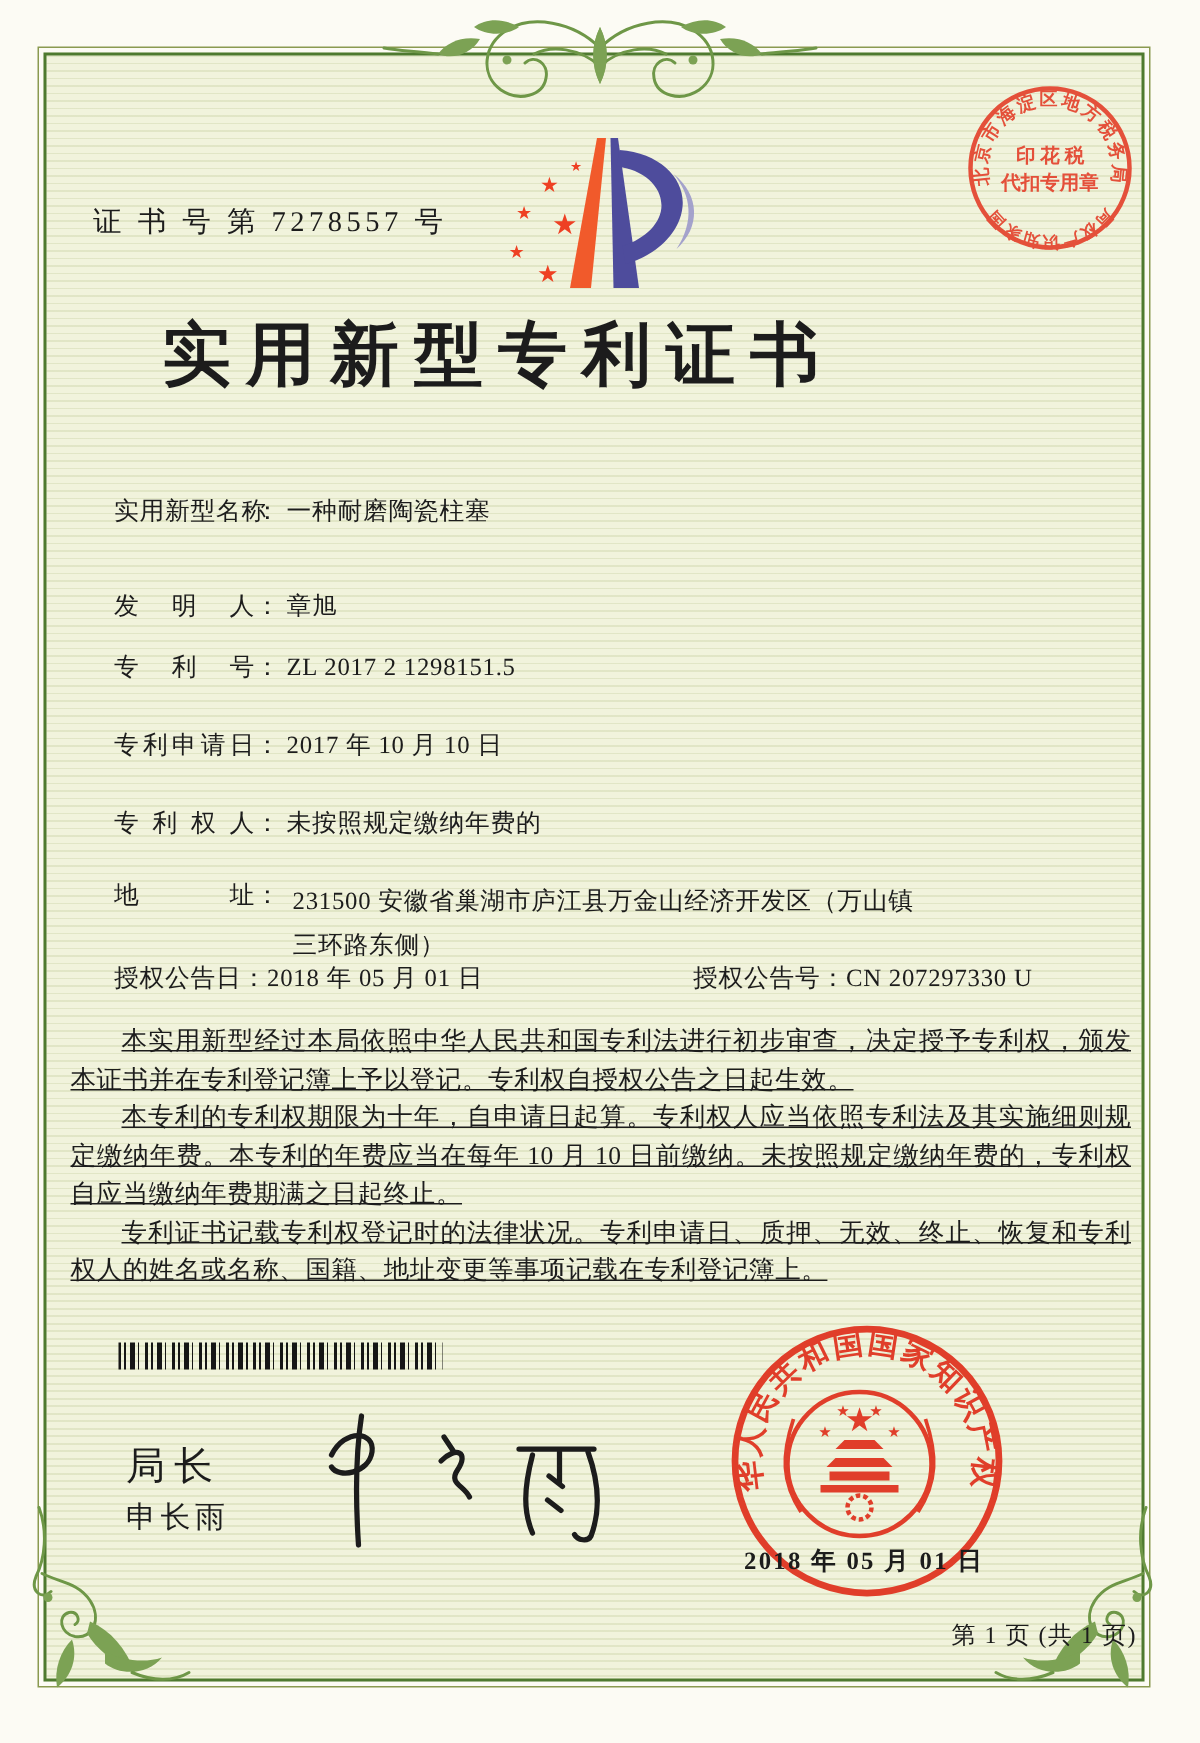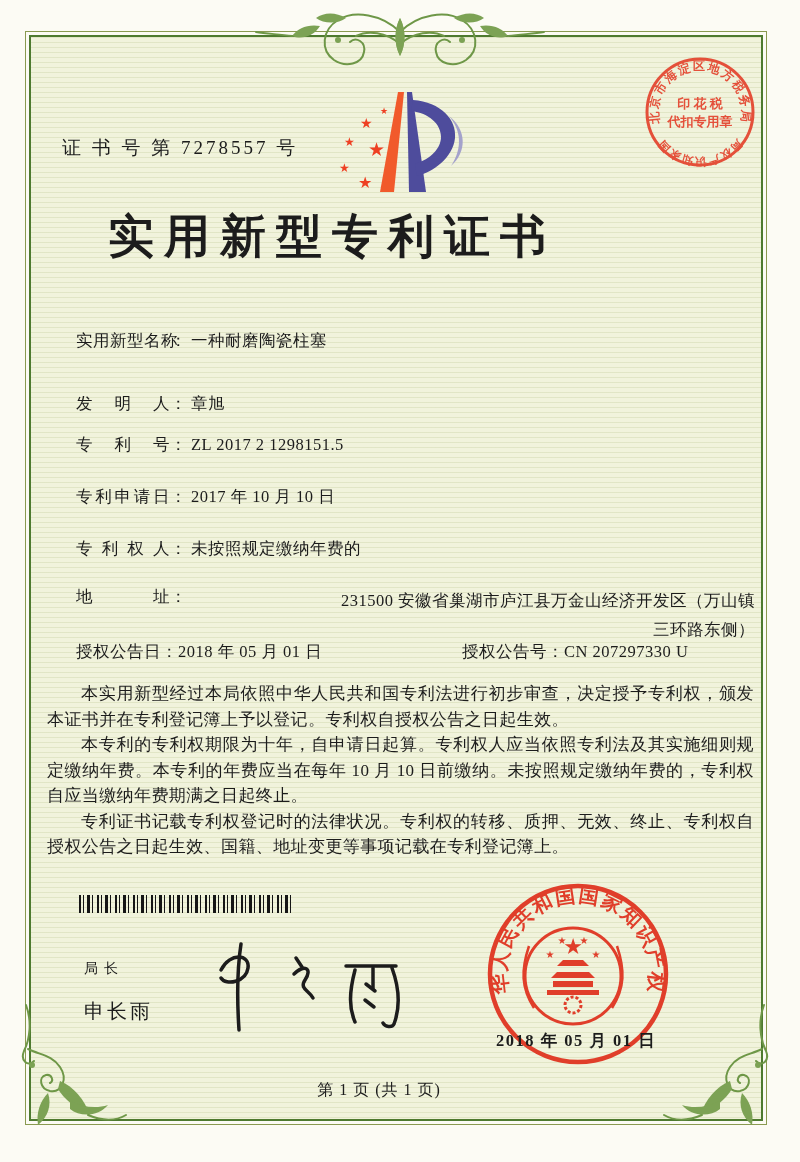--- a/index.html
+++ b/index.html
@@ -26,38 +26,38 @@
   .fl-s{fill:none;stroke:#6e9747;stroke-width:2;stroke-linecap:round;}
   .fl-f{fill:#7ca254;stroke:none;}
   
   .cert-no{left:62px;top:97px;font-size:19px;letter-spacing:3px;margin-top:38px;}
   .title{left:0;top:206px;width:664px;text-align:center;
     font-size:46px;font-weight:bold;letter-spacing:10px;}
   
   .frow{position:absolute;left:76px;font-size:16.5px;letter-spacing:.5px;white-space:nowrap;}
   .flabel{display:inline-block;width:94px;text-align:justify;text-align-last:justify;vertical-align:top;}
   .fvalue{margin-left:4px;}
-  .addr-val{display:inline-block;vertical-align:top;white-space:normal;width:560px;margin-left:8px;text-align:right;}
+  .addr-val{display:inline-block;vertical-align:top;white-space:normal;width:560px;margin-left:8px;}
   .addr-line{display:block;line-height:29px;}
   .grant-right{position:absolute;left:386px;top:0;white-space:nowrap;}
   
   .paras{left:47px;top:681px;width:707px;font-size:17px;line-height:25.5px;
-    text-align:justify;letter-spacing:.4px;}
+    text-align:justify;letter-spacing:.4px;text-decoration:underline;}
   .paras p{margin:0;text-indent:2em;}
   
   .barcode{left:79px;top:895px;width:216px;height:18px;
     background-image:repeating-linear-gradient(90deg,
       #161616 0 2px,transparent 2px 4px,
       #161616 4px 5px,transparent 5px 8px,
       #161616 8px 11px,transparent 11px 13px,
       #161616 13px 14px,transparent 14px 18px);}
-  .signer-role{left:84px;top:960px;font-size:14px;letter-spacing:6px;}
+  .signer-role{left:84px;top:960px;font-size:26px;letter-spacing:6px;}
   .signer-name{left:84px;top:998px;font-size:20px;letter-spacing:3px;}
   .seal-date{left:496px;top:1030px;font-size:16.5px;letter-spacing:1.5px;font-weight:bold;}
-  .page-footer{left:0;top:1080px;width:758px;text-align:center;font-size:16px;letter-spacing:1px;}
+  .page-footer{left:0;top:1080px;width:758px;text-align:right;font-size:16px;letter-spacing:1px;}
   svg text{font-family:"Liberation Serif","DejaVu Serif",serif;}
 </style>
 </head>
 <body>
 
 <div class="abs frame-outer">
   <div class="frame-inner"></div>
 </div>
 
 <svg class="abs" style="left:250px;top:4px;" width="300" height="84" viewBox="0 0 300 84">
@@ -145,21 +145,21 @@
 <div class="frow" style="top:641px;width:680px;">
   <span>授权公告日</span><span>：</span><span>2018 年 05 月 01 日</span>
   <span class="grant-right">
     <span>授权公告号</span><span>：</span><span>CN 207297330 U</span>
   </span>
 </div>
 
 <div class="abs paras">
   <p>本实用新型经过本局依照中华人民共和国专利法进行初步审查，决定授予专利权，颁发本证书并在专利登记簿上予以登记。专利权自授权公告之日起生效。</p>
   <p>本专利的专利权期限为十年，自申请日起算。专利权人应当依照专利法及其实施细则规定缴纳年费。本专利的年费应当在每年 10 月 10 日前缴纳。未按照规定缴纳年费的，专利权自应当缴纳年费期满之日起终止。</p>
-  <p>专利证书记载专利权登记时的法律状况。专利权的转移、质押、无效、终止、专利权自授权公告之日起生效、国籍、地址变更等事项记载在专利登记簿上。</p>
+  <p>专利证书记载专利权登记时的法律状况。专利申请日、质押、无效、终止、恢复和专利权人的姓名或名称、国籍、地址变更等事项记载在专利登记簿上。</p>
 </div>
 
 <div class="abs barcode"></div>
 
 <div class="abs signer-role">局长</div>
 <div class="abs signer-name">申长雨</div>
 
 <svg class="abs" style="left:208px;top:938px;" width="215" height="96" viewBox="0 0 215 96">
   <g fill="none" stroke="#1c1c1c" stroke-width="3.5" stroke-linecap="round">
     <path d="M33,6 C29,32 29,62 31,92"></path>

